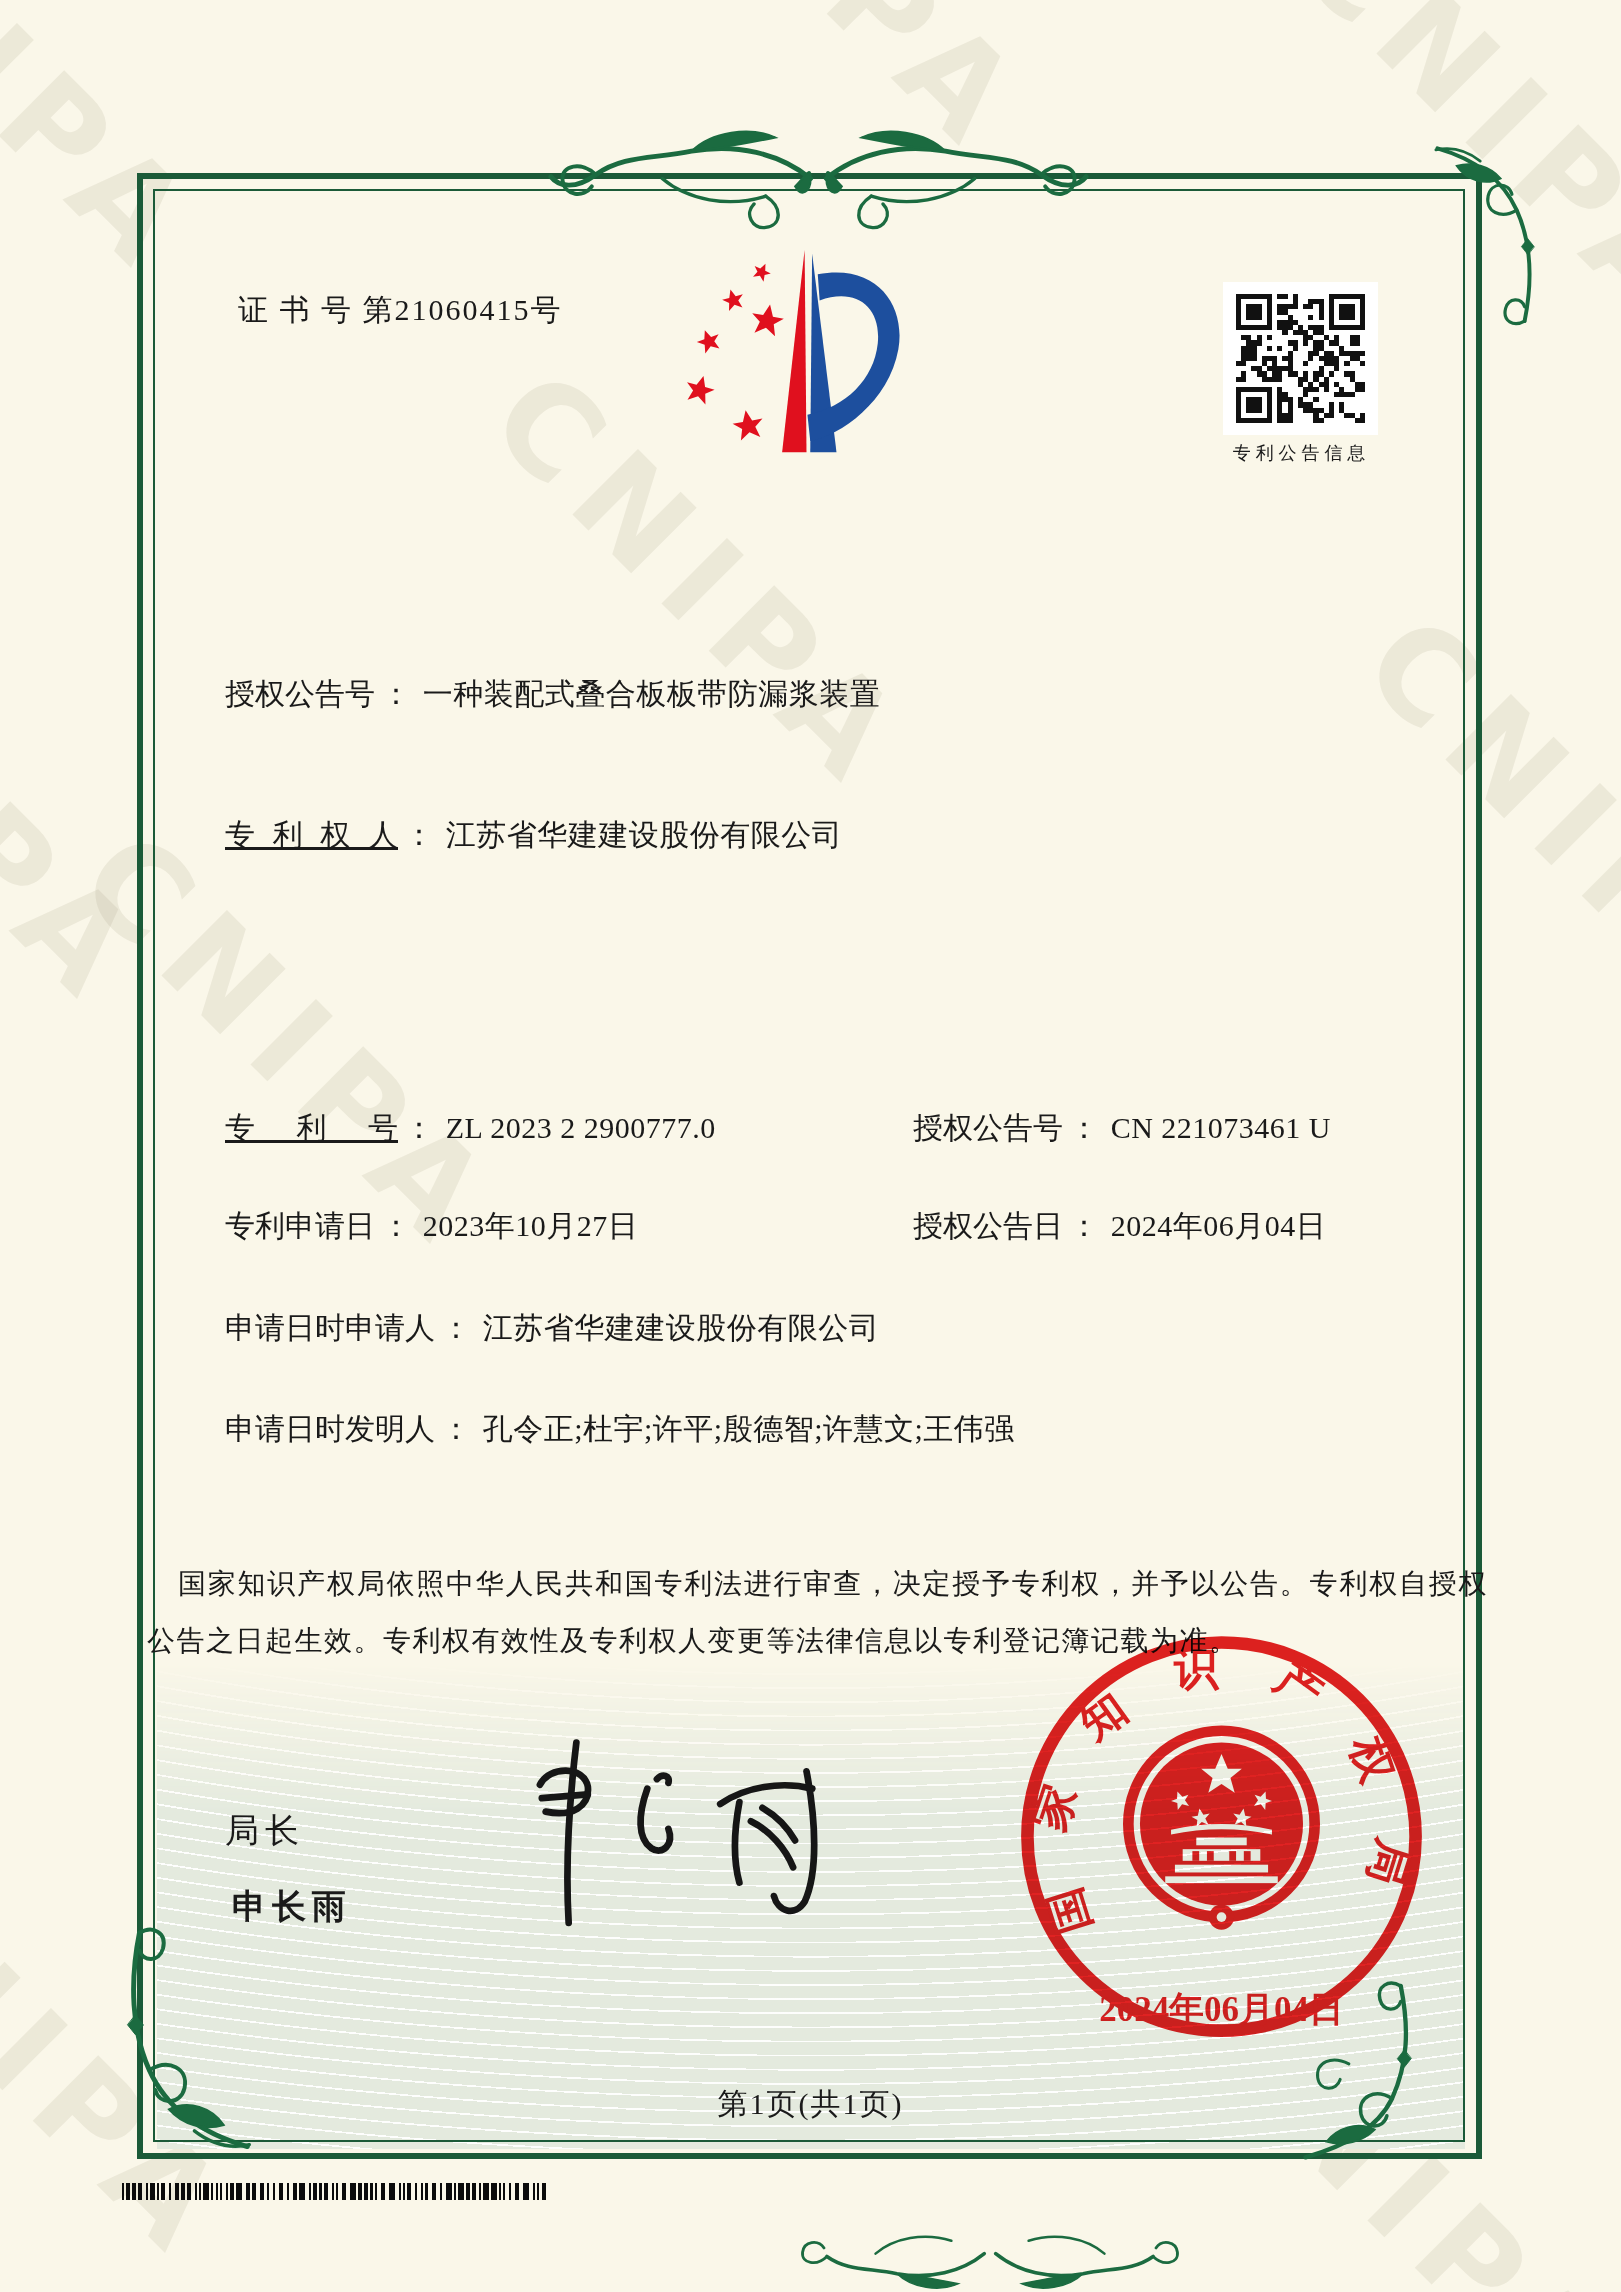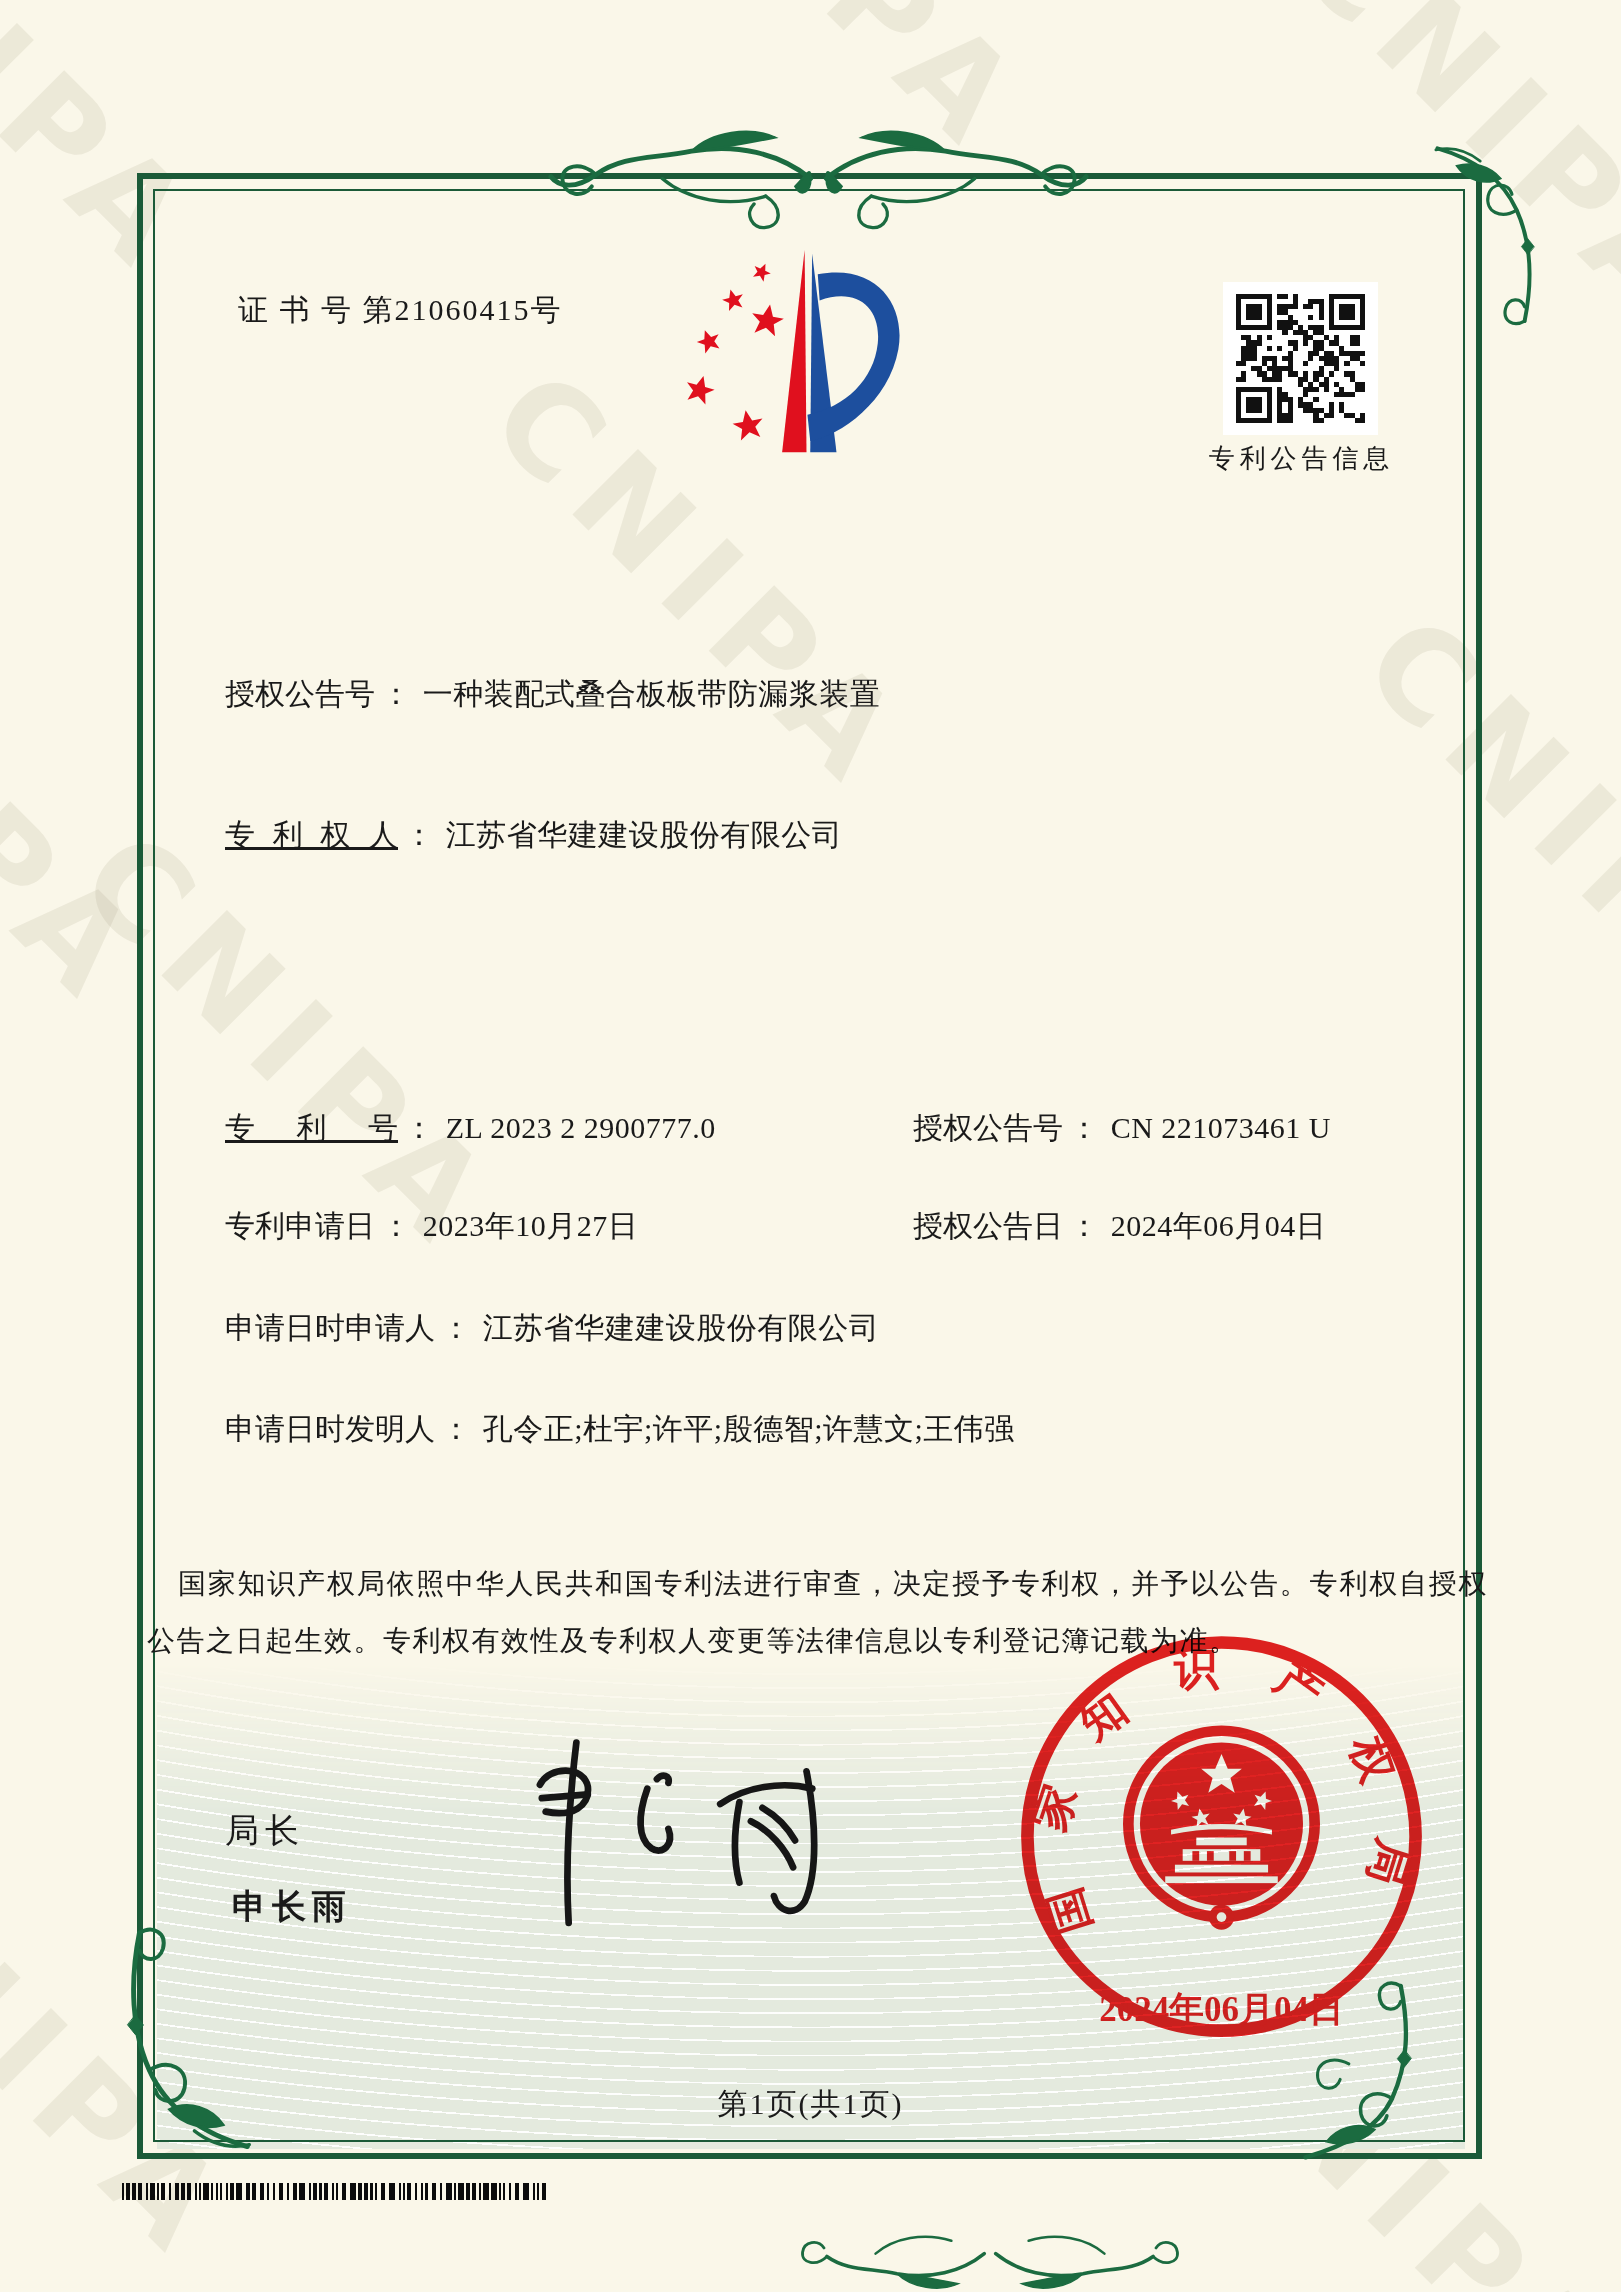--- a/index.html
+++ b/index.html
@@ -21,21 +21,21 @@
          background-image:repeating-radial-gradient(ellipse 2548px 1470px at 50% -240%,
             rgba(255,255,255,0.95) 0 2.9px, rgba(255,255,255,0) 2.9px 24.5px);
          -webkit-mask-image:linear-gradient(to bottom,transparent 0,black 147px);
          mask-image:linear-gradient(to bottom,transparent 0,black 147px);}
   
   .cert-no{position:absolute;left:238px;top:290px;font-size:30px;letter-spacing:2px;z-index:5;}
   .logo{position:absolute;left:679px;top:243px;z-index:5;}
   .qr-box{position:absolute;left:1223px;top:282px;width:155px;height:153px;background:#fff;
           z-index:5;display:flex;align-items:center;justify-content:center;}
   .qr-label{position:absolute;left:1201px;top:441px;width:201px;text-align:center;
-            font-size:26px;letter-spacing:4.9px;z-index:5;}
+            font-size:18px;letter-spacing:4.9px;z-index:5;}
   .title{position:absolute;left:0;right:0;top:480px;text-align:center;font-size:82px;
          font-weight:700;letter-spacing:11.8px;z-index:5;}
   
   .row{position:absolute;left:225px;width:1255px;font-size:30px;z-index:5;white-space:nowrap;}
   .lab{display:inline-block;vertical-align:bottom;}
   .j{width:173px;text-align:justify;text-align-last:justify;text-decoration:underline;}
   .colon{margin:0 11.8px 0 5.9px;}
   .val{letter-spacing:0.5px;}
   .g2{position:absolute;left:688px;top:0;text-align:right;}
   

